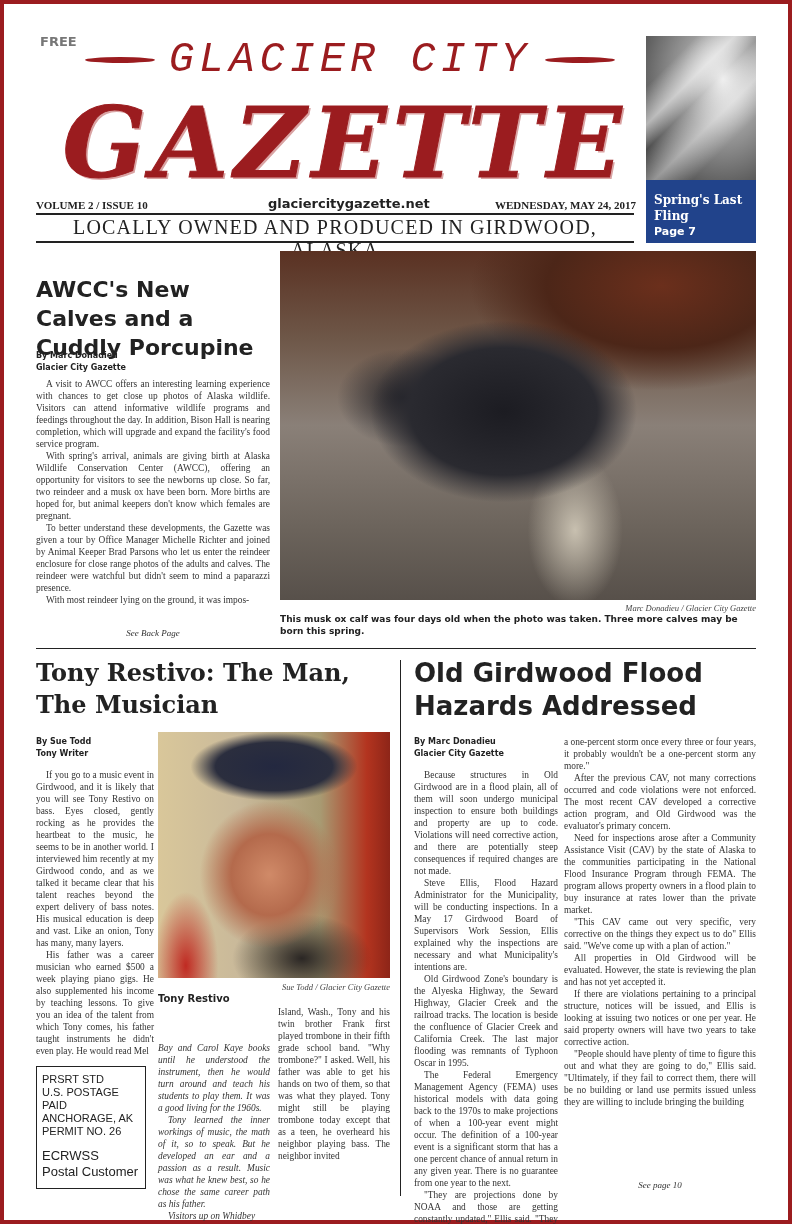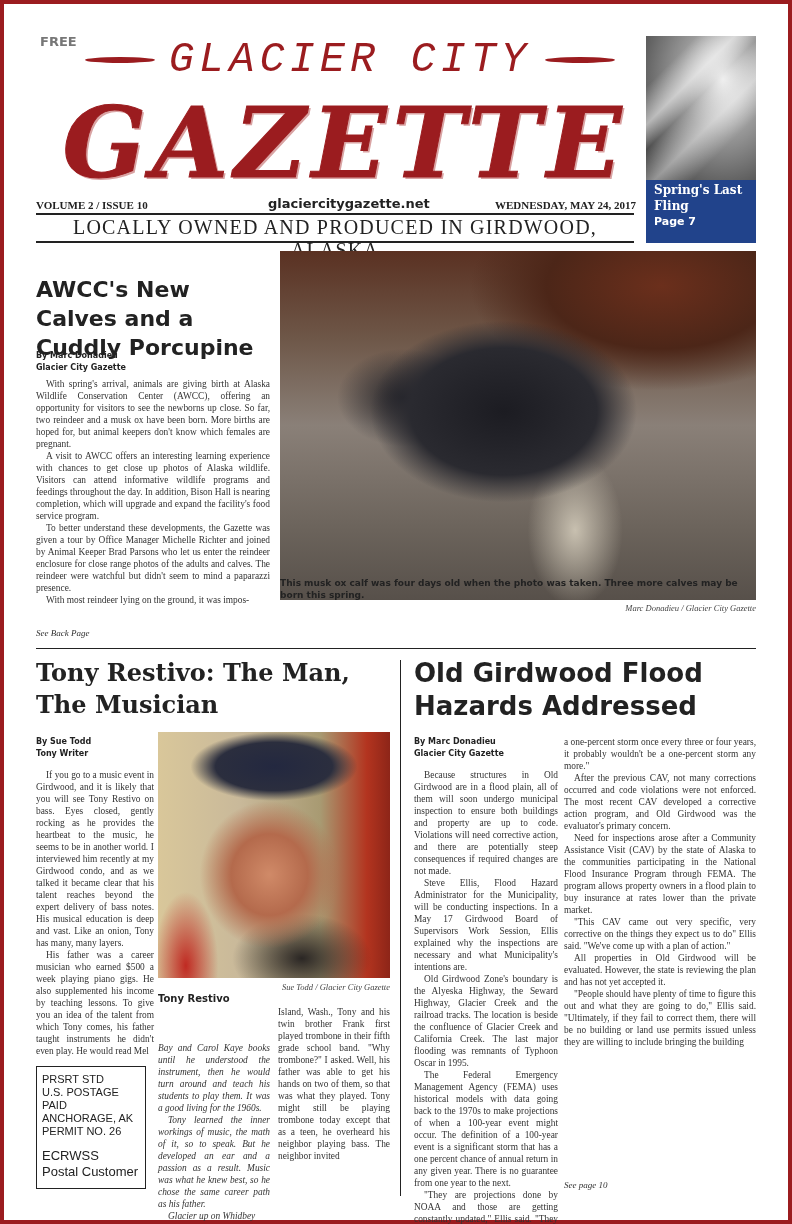--- a/index.html
+++ b/index.html
@@ -23,45 +23,45 @@
   .tagline { left: 36px; top: 216px; width: 598px; text-align: center; font-size: 20px; letter-spacing: 1.2px; }
   .rule-2 { left: 36px; top: 241px; width: 598px; height: 2px; background: #222; }
 
   
   .promo { left: 646px; top: 36px; width: 110px; height: 207px; }
   .promo-photo { width: 110px; height: 144px;
     background:
       linear-gradient(135deg, rgba(255,255,255,0.0) 20%, rgba(255,255,255,0.55) 35%, rgba(0,0,0,0.0) 45%, rgba(255,255,255,0.45) 60%, rgba(0,0,0,0) 75%),
       radial-gradient(ellipse at 70% 30%, #eee 0%, #999 40%, #333 100%);
   }
-  .promo-box { width: 110px; height: 63px; background: #21438b; color: #fff; padding: 2px 8px; }
+  .promo-box { width: 110px; height: 63px; background: #21438b; color: #fff; padding: 12px 8px; }
   .promo-title { font-family: "DejaVu Serif", serif; font-weight: bold; font-size: 12px; line-height: 16px; }
   .promo-page { font-family: "DejaVu Sans", sans-serif; font-weight: bold; font-size: 11px; margin-top: 1px; }
 
   
   .h1-awcc { left: 36px; top: 254px; width: 240px; font-family: "DejaVu Sans", sans-serif; font-weight: bold; font-size: 22px; line-height: 29px; color: #222; margin-top: 21px; }
   .byline { font-family: "DejaVu Sans", sans-serif; font-weight: bold; font-size: 8px; line-height: 12px; color: #222; }
   .body { font-size: 9.4px; line-height: 12px; text-align: justify; color: #333; }
   .body p { text-indent: 10px; }
-  .jump { font-style: italic; font-size: 9px; text-align: left; color: #333; }
+  .jump { font-style: italic; font-size: 9px; text-align: center; color: #333; }
   .awcc-byline { left: 36px; top: 350px; }
   .awcc-body { left: 36px; top: 378px; width: 234px; }
   .awcc-jump { left: 36px; top: 628px; width: 234px; }
 
   .photo-ox { left: 280px; top: 251px; width: 476px; height: 349px; overflow: hidden;
     background:
       radial-gradient(ellipse 28% 26% at 47% 46%, #1c1c22 0%, #2a2a30 70%, rgba(40,40,45,0) 100%),
       radial-gradient(ellipse 14% 14% at 26% 42%, #1e1e24 0%, rgba(30,30,36,0) 100%),
       radial-gradient(ellipse 10% 22% at 62% 80%, #c8c0b0 0%, rgba(200,190,170,0) 100%),
       radial-gradient(ellipse 40% 30% at 80% 10%, #6b2f1c 0%, #4c2618 60%, rgba(76,38,24,0) 100%),
       linear-gradient(180deg, #5a3122 0%, #6e5748 25%, #8a8078 50%, #6b635b 80%, #57504a 100%);
   }
   .credit { font-style: italic; font-size: 8.5px; color: #444; text-align: right; }
   .ox-credit { left: 280px; top: 603px; width: 476px; }
-  .ox-caption { left: 280px; top: 577px; width: 476px; font-family: "DejaVu Sans", sans-serif; font-weight: bold; font-size: 9px; line-height: 12px; color: #222; }
+  .ox-caption { left: 280px; top: 613px; width: 476px; font-family: "DejaVu Sans", sans-serif; font-weight: bold; font-size: 9px; line-height: 12px; color: #222; }
   .rule-3 { left: 36px; top: 648px; width: 720px; height: 1px; background: #222; }
 
   
   .h1-tony { left: 36px; top: 657px; width: 360px; font-family: "DejaVu Serif", serif; font-weight: bold; font-size: 24px; line-height: 32px; color: #222; }
   .tony-byline { left: 36px; top: 736px; }
   .tony-col1 { left: 36px; top: 769px; width: 118px; }
   .photo-tony { left: 158px; top: 732px; width: 232px; height: 246px; overflow: hidden;
     background:
       radial-gradient(ellipse 30% 30% at 48% 58%, #d08a68 0%, #b46a4c 55%, rgba(180,106,76,0) 100%),
       radial-gradient(ellipse 36% 14% at 50% 14%, #232840 0%, #2b2e3e 70%, rgba(43,46,62,0) 100%),
@@ -114,22 +114,22 @@
     <div class="promo-page">Page 7</div>
   </div>
 </div>
 
 <div class="abs h1-awcc">AWCC's New Calves and a Cuddly Porcupine</div>
 <div class="abs byline awcc-byline">
   <div>By Marc Donadieu</div>
   <div>Glacier City Gazette</div>
 </div>
 <div class="abs body awcc-body">
+  <p>A visit to AWCC offers an interesting learning experience with chances to get close up photos of Alaska wildlife. Visitors can attend informative wildlife programs and feedings throughout the day. In addition, Bison Hall is nearing completion, which will upgrade and expand the facility's food service program.</p>
   <p>With spring's arrival, animals are giving birth at Alaska Wildlife Conservation Center (AWCC), offering an opportunity for visitors to see the newborns up close. So far, two reindeer and a musk ox have been born. More births are hoped for, but animal keepers don't know which females are pregnant.</p>
-  <p>A visit to AWCC offers an interesting learning experience with chances to get close up photos of Alaska wildlife. Visitors can attend informative wildlife programs and feedings throughout the day. In addition, Bison Hall is nearing completion, which will upgrade and expand the facility's food service program.</p>
   <p>To better understand these developments, the Gazette was given a tour by Office Manager Michelle Richter and joined by Animal Keeper Brad Parsons who let us enter the reindeer enclosure for close range photos of the adults and calves. The reindeer were watchful but didn't seem to mind a paparazzi presence.</p>
   <p>With most reindeer lying on the ground, it was impos-</p>
 </div>
 <div class="abs jump awcc-jump">See Back Page</div>
 
 <div class="abs photo-ox"></div>
 <div class="abs credit ox-credit">Marc Donadieu / Glacier City Gazette</div>
 <div class="abs ox-caption">This musk ox calf was four days old when the photo was taken. Three more calves may be born this spring.</div>
 <div class="abs rule-3"></div>
 
@@ -141,21 +141,21 @@
 <div class="abs body tony-col1">
   <p>If you go to a music event in Girdwood, and it is likely that you will see Tony Restivo on bass. Eyes closed, gently rocking as he provides the heartbeat to the music, he seems to be in another world. I interviewed him recently at my Girdwood condo, and as we talked it became clear that his talent reaches beyond the expert delivery of bass notes. His musical education is deep and vast. Like an onion, Tony has many, many layers.</p>
   <p>His father was a career musician who earned $500 a week playing piano gigs. He also supplemented his income by teaching lessons. To give you an idea of the talent from which Tony comes, his father taught instruments he didn't even play. He would read Mel</p>
 </div>
 <div class="abs photo-tony"></div>
 <div class="abs credit tony-credit">Sue Todd / Glacier City Gazette</div>
 <div class="abs tony-caption-name">Tony Restivo</div>
 <div class="abs body tony-col2">
   <p style="text-indent:0">Bay and Carol Kaye books until he understood the instrument, then he would turn around and teach his students to play them. It was a good living for the 1960s.</p>
   <p>Tony learned the inner workings of music, the math of it, so to speak. But he developed an ear and a passion as a result. Music was what he knew best, so he chose the same career path as his father.</p>
-  <p>Glacier up on Whidbey</p>
+  <p>Visitors up on Whidbey</p>
 </div>
 <div class="abs body tony-col3">
   <p style="text-indent:0">Island, Wash., Tony and his twin brother Frank first played trombone in their fifth grade school band. "Why trombone?" I asked. Well, his father was able to get his hands on two of them, so that was what they played. Tony might still be playing trombone today except that as a teen, he overheard his neighbor playing bass. The neighbor invited</p>
 </div>
 <div class="abs jump tony-jump">See page 11</div>
 
 <div class="abs postage">
   <div>PRSRT STD</div>
   <div>U.S. POSTAGE PAID</div>
   <div>ANCHORAGE, AK</div>
@@ -178,15 +178,16 @@
   <p>Old Girdwood Zone's boundary is the Alyeska Highway, the Seward Highway, Glacier Creek and the railroad tracks. The location is beside the confluence of Glacier Creek and California Creek. The last major flooding was remnants of Typhoon Oscar in 1995.</p>
   <p>The Federal Emergency Management Agency (FEMA) uses historical models with data going back to the 1970s to make projections of when a 100-year event might occur. The definition of a 100-year event is a significant storm that has a one percent chance of annual return in any given year. There is no guarantee from one year to the next.</p>
   <p>"They are projections done by NOAA and those are getting constantly updated," Ellis said. "They are a combination of projections. If we had 100-year events or</p>
 </div>
 <div class="abs body flood-col2">
   <p style="text-indent:0">a one-percent storm once every three or four years, it probably wouldn't be a one-percent storm any more."</p>
   <p>After the previous CAV, not many corrections occurred and code violations were not enforced. The most recent CAV developed a corrective action program, and Old Girdwood was the evaluator's primary concern.</p>
   <p>Need for inspections arose after a Community Assistance Visit (CAV) by the state of Alaska to the communities participating in the National Flood Insurance Program through FEMA. The program allows property owners in a flood plain to buy insurance at rates lower than the private market.</p>
   <p>"This CAV came out very specific, very corrective on the things they expect us to do" Ellis said. "We've come up with a plan of action."</p>
   <p>All properties in Old Girdwood will be evaluated. However, the state is reviewing the plan and has not yet accepted it.</p>
+  <p>If there are violations pertaining to a principal structure, notices will be issued, and Ellis is looking at issuing two notices or one per year. He said property owners will have two years to take corrective action.</p>
   <p>"People should have plenty of time to figure this out and what they are going to do," Ellis said. "Ultimately, if they fail to correct them, there will be no building or land use permits issued unless they are willing to include bringing the building</p>
 </div>
 <div class="abs jump flood-jump">See page 10</div>
 
 </body></html>

